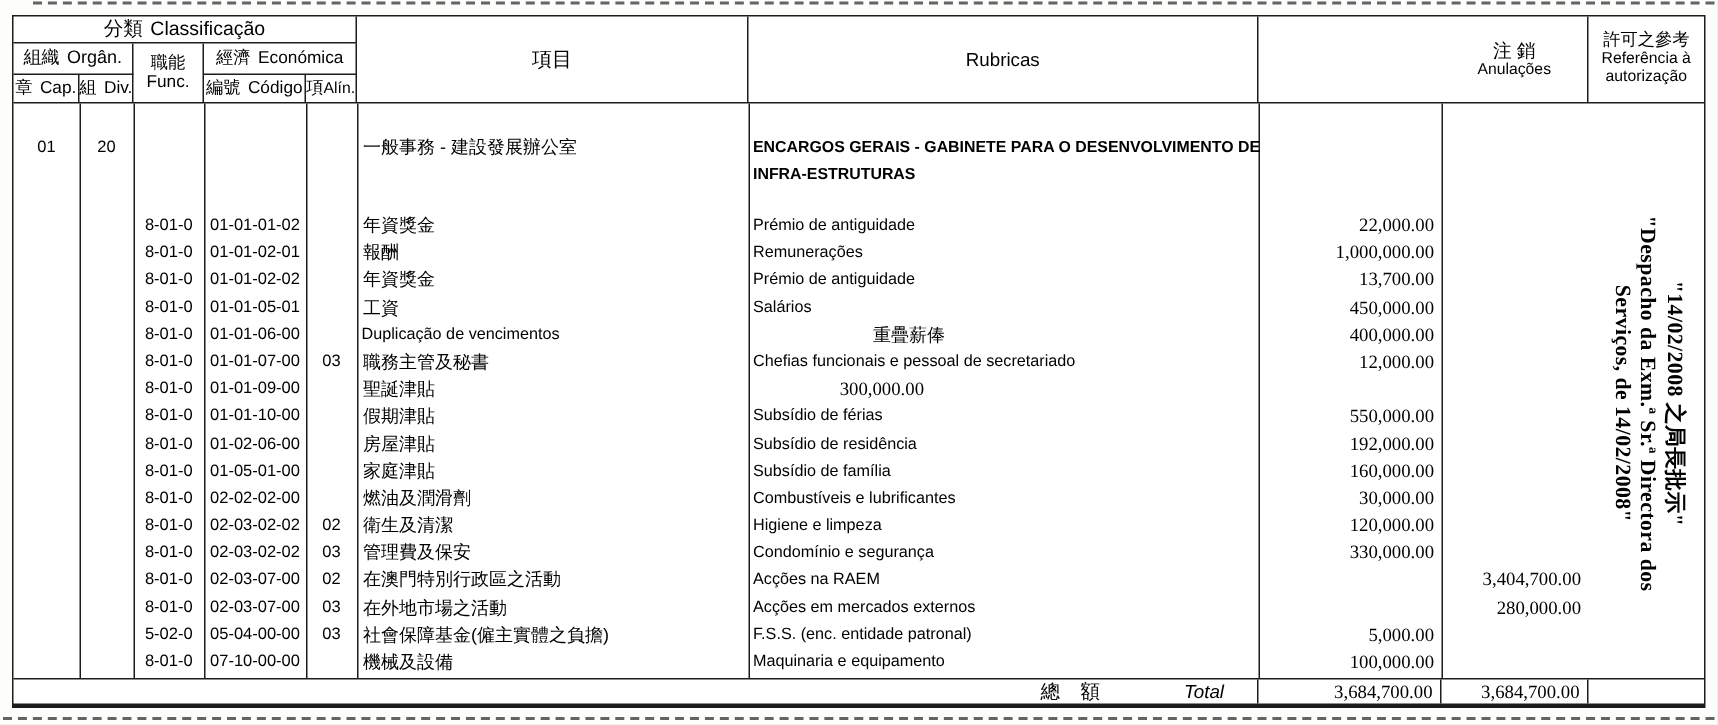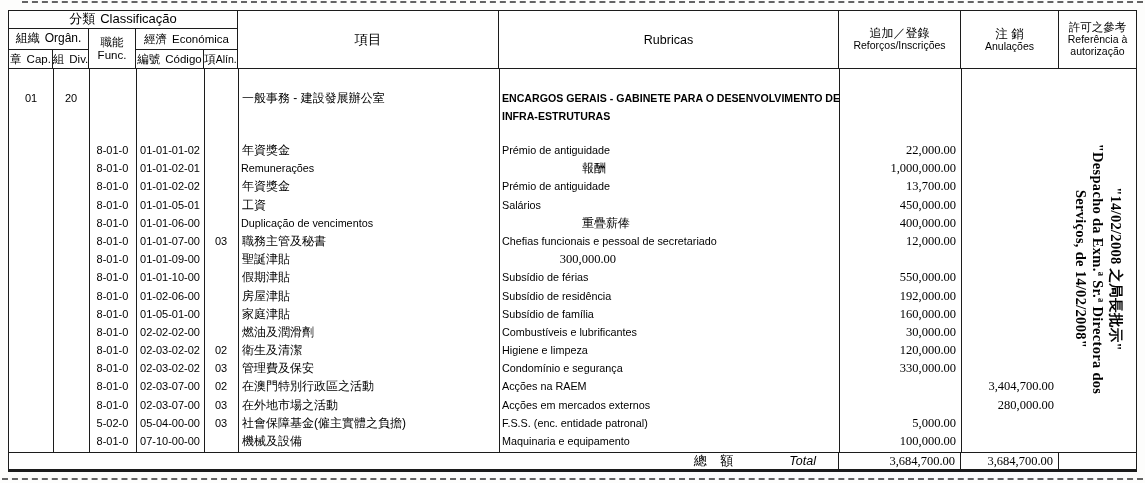--- a/index.html
+++ b/index.html
@@ -120,24 +120,20 @@
       </div>
       <div class="hc br h-alin">
         <span style="white-space:nowrap"><span>項</span><span style="font-size:10.5px">Alín.</span></span>
       </div>
       <div class="hc br h-item">
         <span>項目</span>
       </div>
       <div class="hc br h-rub">
         <span>Rubricas</span>
       </div>
-      <div class="hc br h-ref">
-        <span>追加／登錄</span>
-        <span class="h-sub">Reforços/Inscrições</span>
-      </div>
       <div class="hc br h-anu">
         <span>注 銷</span>
         <span class="h-sub">Anulações</span>
       </div>
       <div class="hc h-aut">
         <span>許可之參考</span>
         <span class="h-sub">Referência à</span>
         <span class="h-sub">autorização</span>
       </div>
     </div>
@@ -185,22 +181,22 @@
     <div class="c w-ref t-amt">22,000.00</div>
     <div class="c w-anu t-amt"></div>
   </div>
 
   <div class="row">
     <div class="c w-cap"></div>
     <div class="c w-div"></div>
     <div class="c w-func t-code">8-01-0</div>
     <div class="c w-econ t-code">01-01-02-01</div>
     <div class="c w-alin t-code"></div>
+    <div class="c w-item t-item">報酬</div>
     <div class="c w-rub t-rub">Remunerações</div>
-    <div class="c w-item t-item">報酬</div>
     <div class="c w-ref t-amt">1,000,000.00</div>
     <div class="c w-anu t-amt"></div>
   </div>
 
   <div class="row">
     <div class="c w-cap"></div>
     <div class="c w-div"></div>
     <div class="c w-func t-code">8-01-0</div>
     <div class="c w-econ t-code">01-01-02-02</div>
     <div class="c w-alin t-code"></div>

